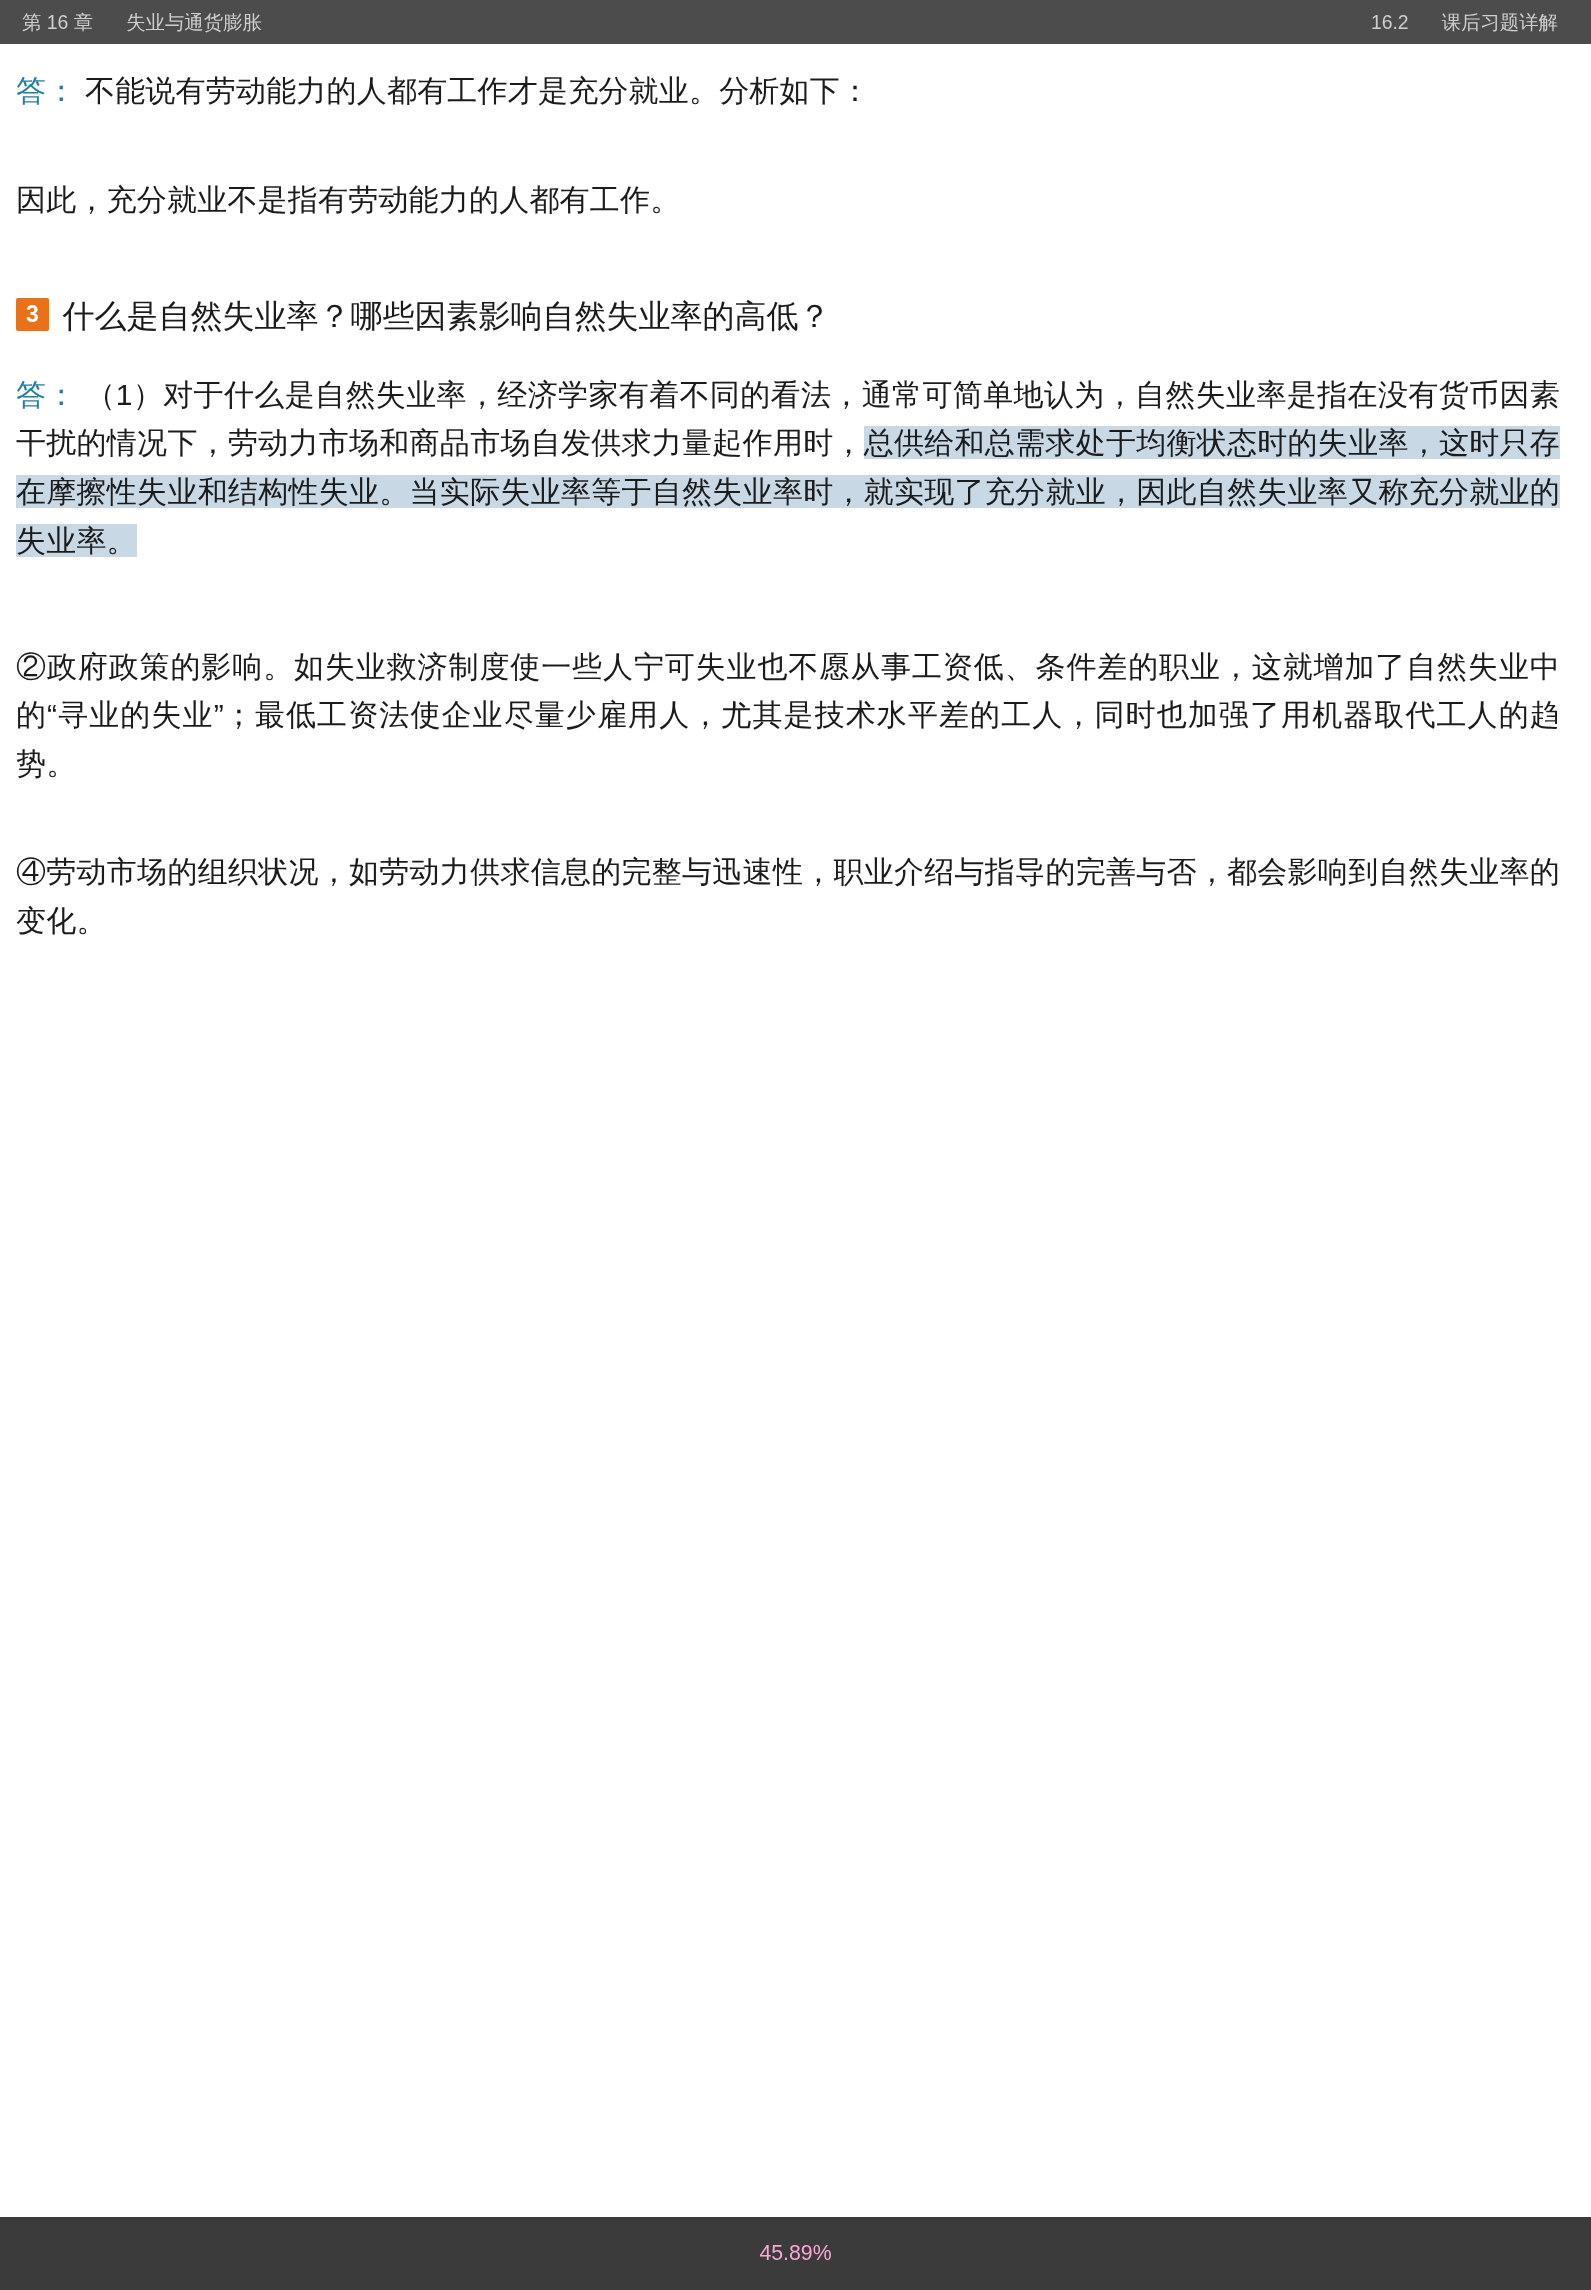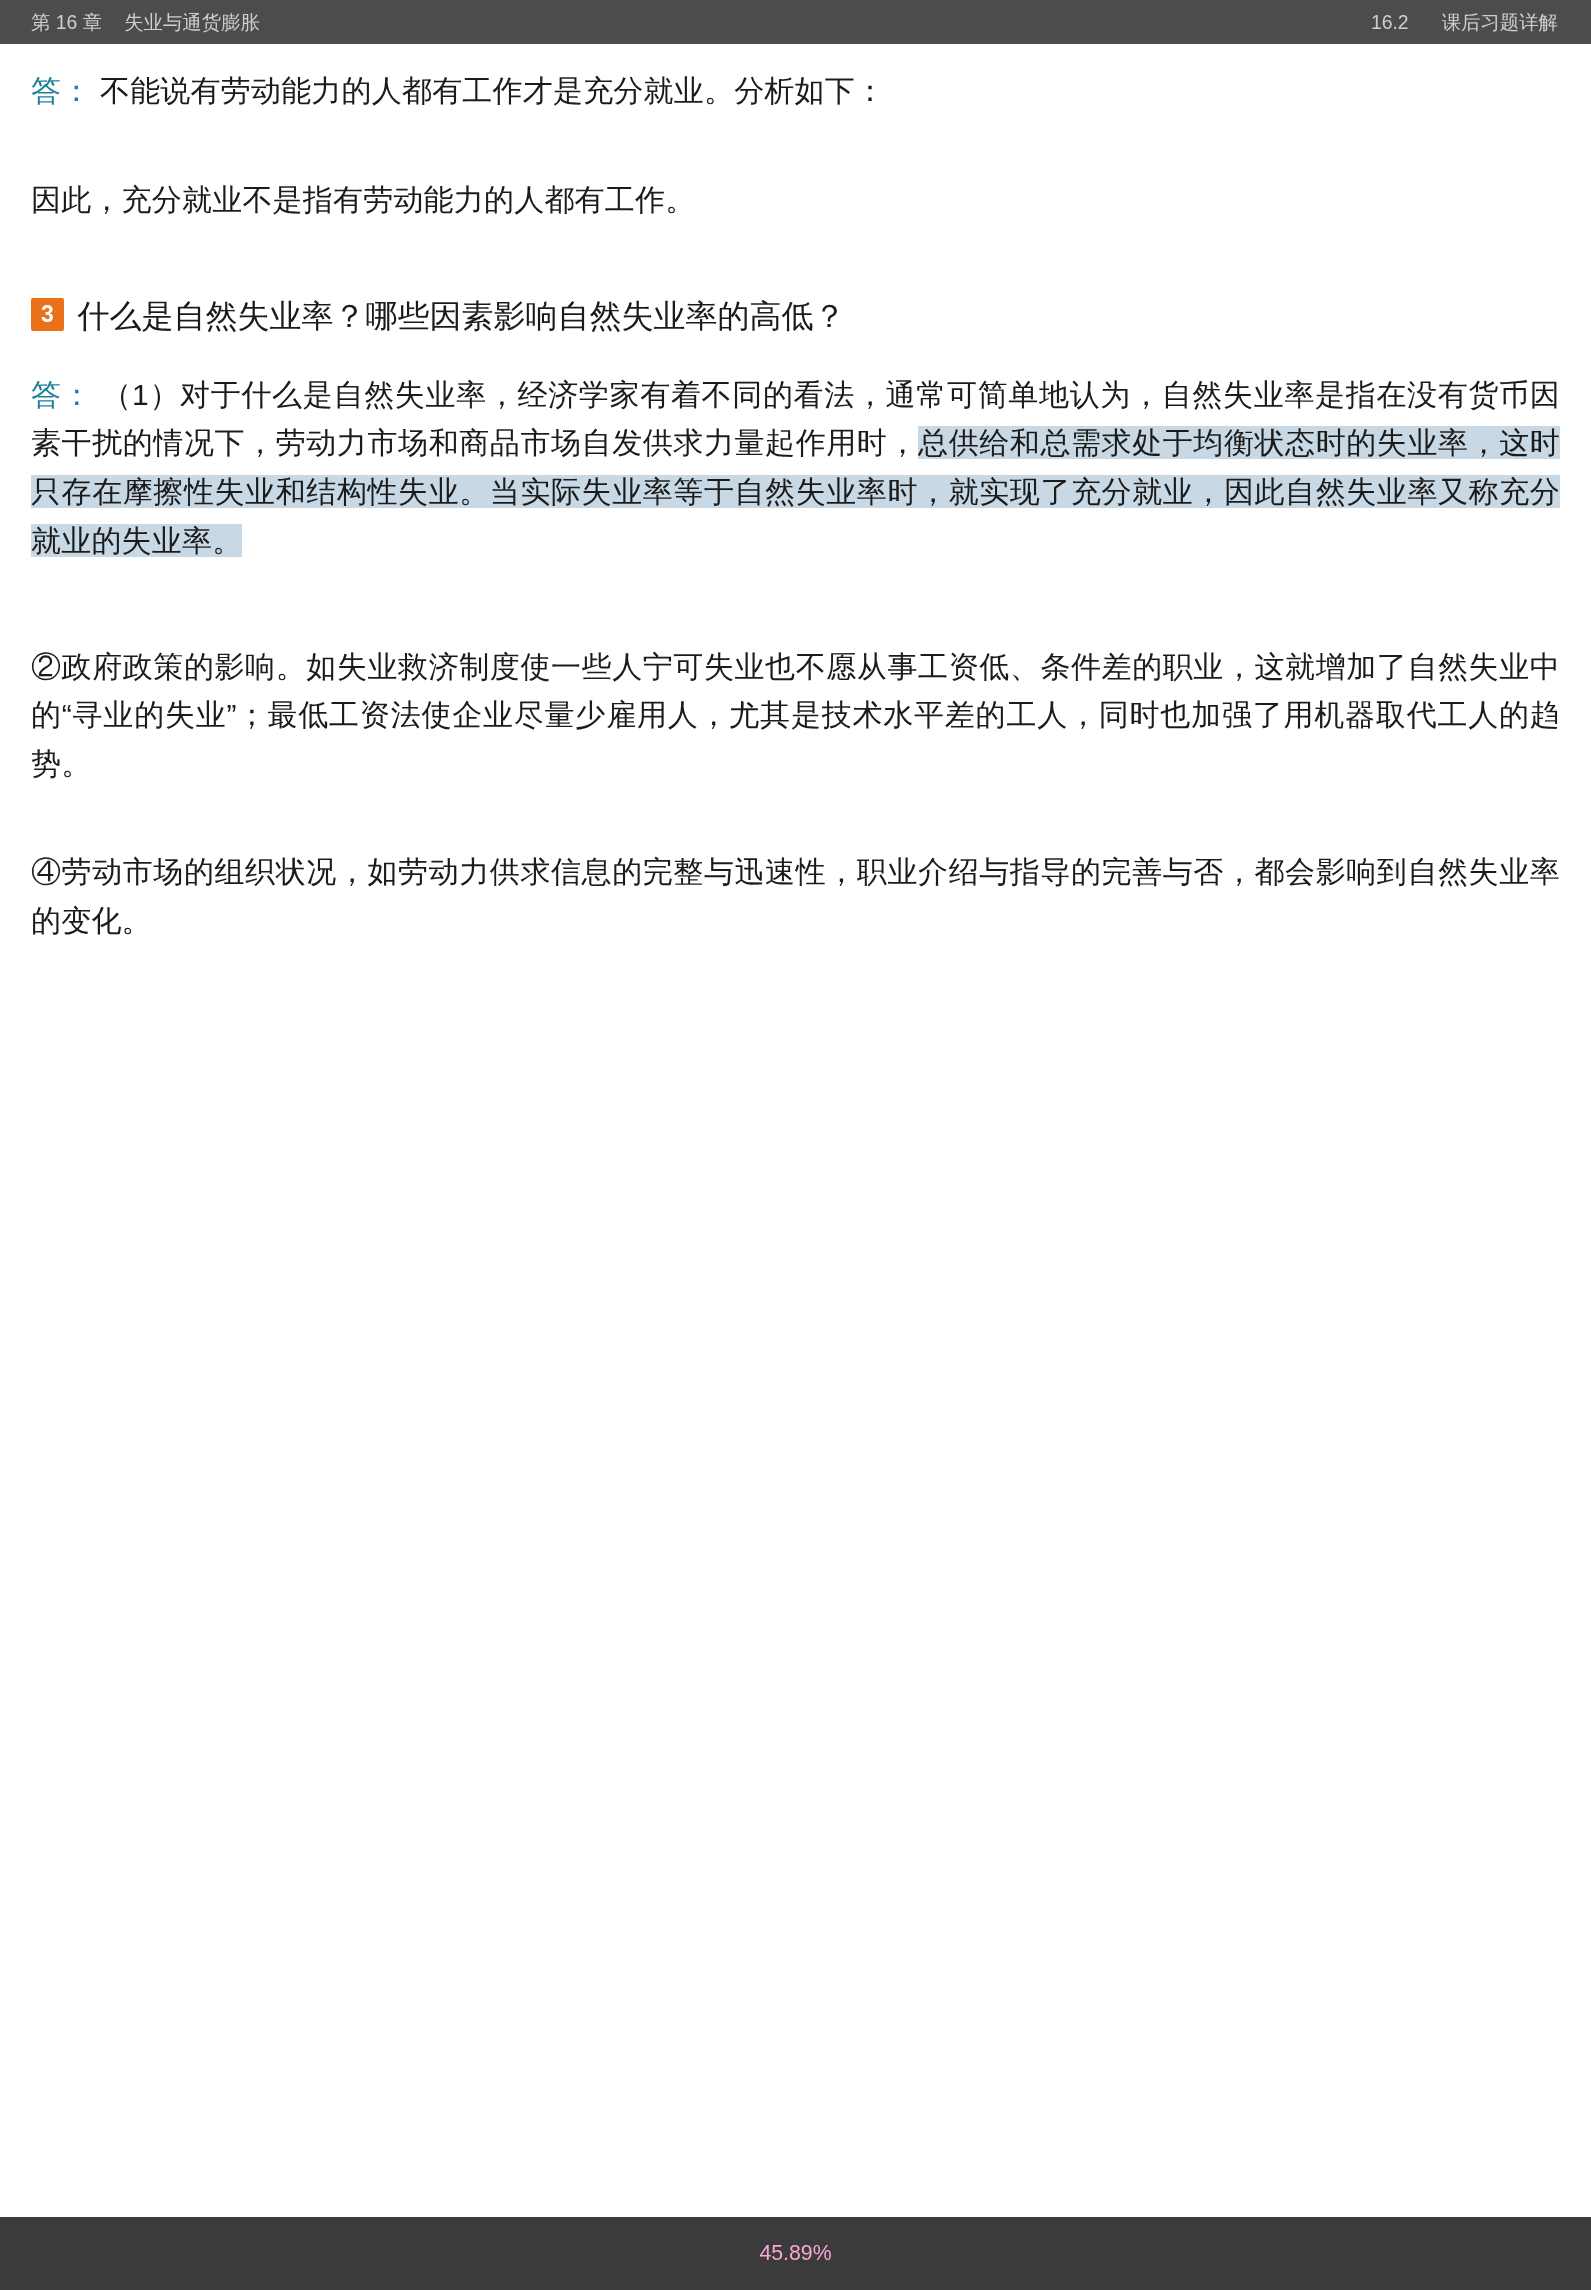--- a/index.html
+++ b/index.html
@@ -24,40 +24,40 @@
     height: 44px;
     background: #4c4c4c;
     color: #cfcfcf;
     display: flex;
     align-items: center;
     font-size: 19.4px;
   }
   .topbar .left {
     display: flex;
     align-items: center;
-    margin-left: 31px;
-    gap: 22px;
+    margin-left: 22px;
+    gap: 33px;
     white-space: nowrap;
   }
   .topbar .right {
     position: absolute;
     right: 33px;
     display: flex;
     align-items: center;
     gap: 33px;
     white-space: nowrap;
   }
 
   
   .page {
     position: absolute;
     top: 44px; left: 0;
     width: 1591px;
     height: 2174px;
-    padding: 23px 31px 0 31px;
+    padding: 23px 31px 0 16px;
     background: #ffffff;
   }
 
   .para {
     font-size: 30px;
     line-height: 1.62;
     color: #1b1b1b;
     letter-spacing: 0.2px;
     margin: 0 0 25px 0;
     text-align: justify;

